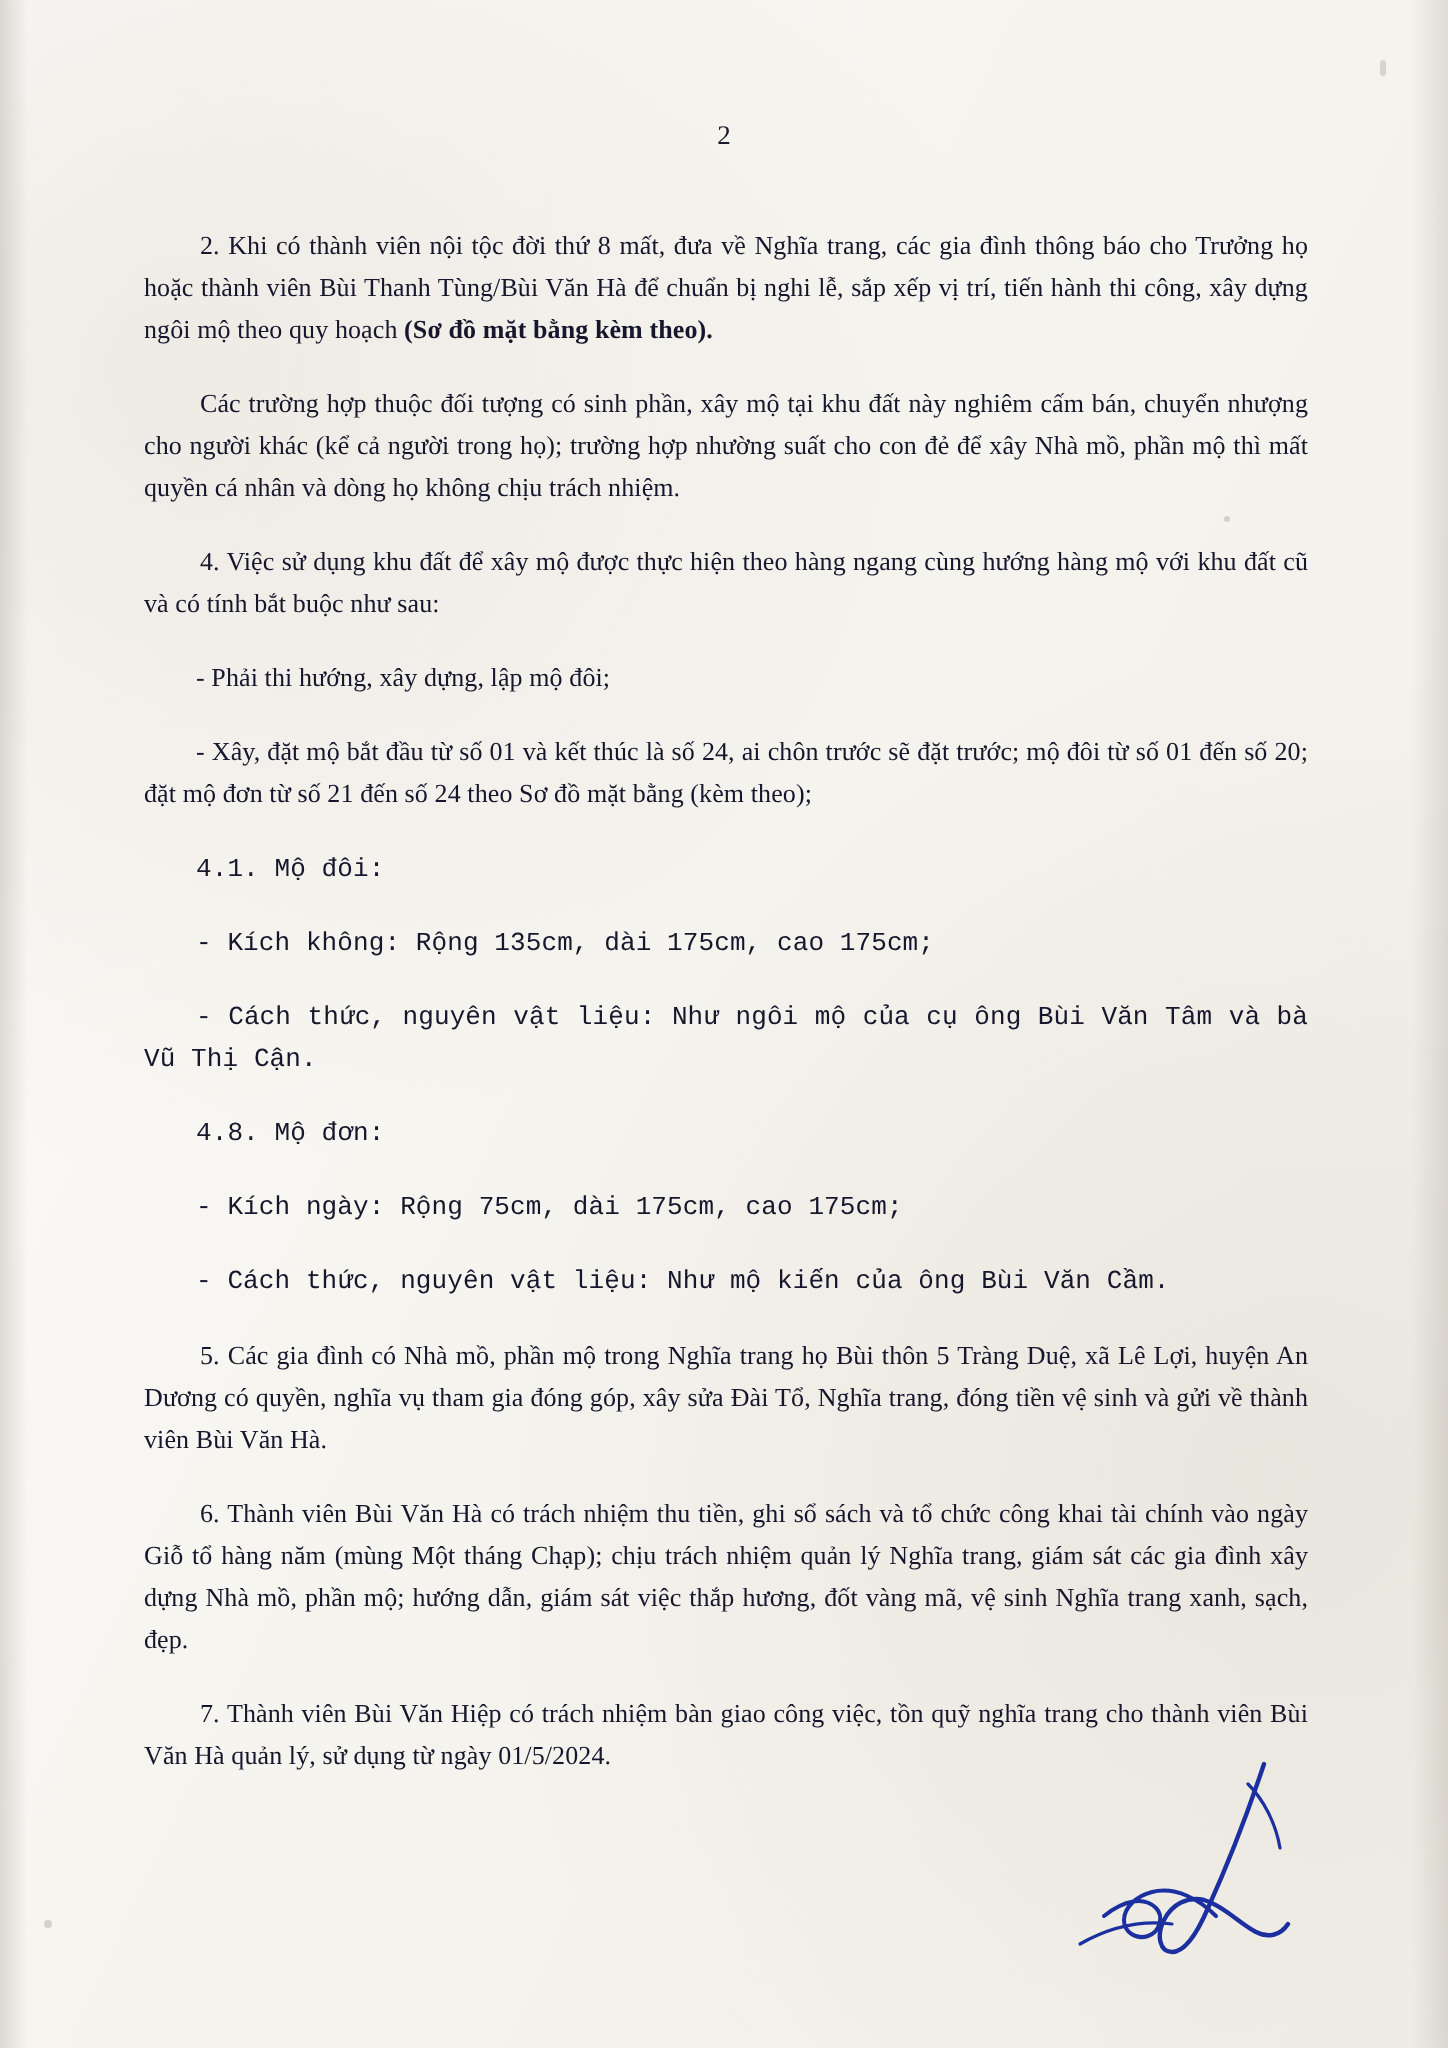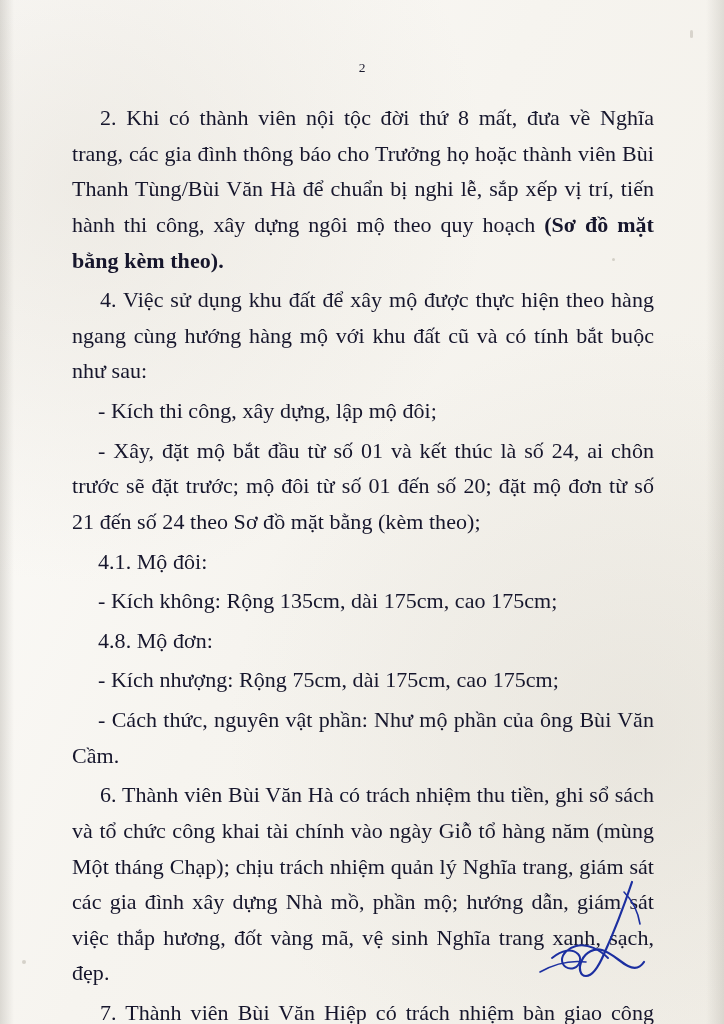--- a/index.html
+++ b/index.html
@@ -41,36 +41,37 @@
     font-size: 13.5px;
     color: #1a1a2e;
   }
   .content {
     position: absolute;
     left: 72px;
     top: 96px;
     width: 582px;
   }
   p {
-    margin: 4px 0 2px 0;
-    font-size: 22px;
+    margin: 16px 0 2px 0;
+    font-size: 13px;
     line-height: 1.62;
     color: #16162c;
     text-align: justify;
     text-justify: inter-word;
     letter-spacing: 0.05px;
   }
   p.indent {
     text-indent: 28px;
   }
   p.dash {
     text-indent: 26px;
   }
   p.plain {
     text-indent: 26px;
+    font-family: Liberation Mono, monospace;
   }
   b {
     font-weight: bold;
   }
   .sig {
     position: absolute;
     right: 46px;
     bottom: 28px;
     width: 150px;
     height: 120px;
@@ -113,41 +114,44 @@
     <div class="speck" style="left:22px;top:960px;width:4px;height:4px;"></div>
     <div class="speck" style="left:690px;top:30px;width:3px;height:8px;background:rgba(150,143,128,0.30);border-radius:2px;"></div>
     <div class="speck" style="left:612px;top:258px;width:3px;height:3px;"></div>
 
     <div class="page-number">2</div>
 
     <div class="content">
 
       <p class="indent"><span>2. Khi có thành viên nội tộc đời thứ 8 mất, đưa về Nghĩa trang, các gia đình thông báo cho Trưởng họ hoặc thành viên Bùi Thanh Tùng/Bùi Văn Hà để chuẩn bị nghi lễ, sắp xếp vị trí, tiến hành thi công, xây dựng ngôi mộ theo quy hoạch </span><b>(Sơ đồ mặt bằng kèm theo)</b><b>.</b></p>
 
+      <p class="indent">Các trường hợp thuộc đối tượng có sinh phần, xây mộ tại khu đất này nghiêm cấm bán, chuyển nhượng cho người khác (kể cả người trong họ); trường hợp nhường suất cho con đẻ để xây Nhà mồ, phần mộ thì mất quyền cá nhân và dòng họ không chịu trách nhiệm.</p>
 
       <p class="indent">4. Việc sử dụng khu đất để xây mộ được thực hiện theo hàng ngang cùng hướng hàng mộ với khu đất cũ và có tính bắt buộc như sau:</p>
 
-      <p class="dash">- Kích thi công, xây dựng, lập mộ đôi;</p>
+      <p class="dash">- Phải thi hướng, xây dựng, lập mộ đôi;</p>
 
 
       <p class="dash">- Xây, đặt mộ bắt đầu từ số 01 và kết thúc là số 24, ai chôn trước sẽ đặt trước; mộ đôi từ số 01 đến số 20; đặt mộ đơn từ số 21 đến số 24 theo Sơ đồ mặt bằng (kèm theo);</p>
 
 
 
       <p class="plain">4.1. Mộ đôi:</p>
 
       <p class="plain">- Kích không: Rộng 135cm, dài 175cm, cao 175cm;</p>
 
+      <p class="plain">- Cách thức, nguyên vật liệu: Như ngôi mộ của cụ ông Bùi Văn Tâm và bà Vũ Thị Cận.</p>
 
       <p class="plain">4.8. Mộ đơn:</p>
 
-      <p class="plain">- Kích nhượng: Rộng 75cm, dài 175cm, cao 175cm;</p>
+      <p class="plain">- Kích ngày: Rộng 75cm, dài 175cm, cao 175cm;</p>
 
-      <p class="plain">- Cách thức, nguyên vật phần: Như mộ phần của ông Bùi Văn Cầm.</p>
+      <p class="plain">- Cách thức, nguyên vật liệu: Như mộ kiến của ông Bùi Văn Cầm.</p>
 
+      <p class="indent">5. Các gia đình có Nhà mồ, phần mộ trong Nghĩa trang họ Bùi thôn 5 Tràng Duệ, xã Lê Lợi, huyện An Dương có quyền, nghĩa vụ tham gia đóng góp, xây sửa Đài Tổ, Nghĩa trang, đóng tiền vệ sinh và gửi về thành viên Bùi Văn Hà.</p>
 
       <p class="indent">6. Thành viên Bùi Văn Hà có trách nhiệm thu tiền, ghi sổ sách và tổ chức công khai tài chính vào ngày Giỗ tổ hàng năm (mùng Một tháng Chạp); chịu trách nhiệm quản lý Nghĩa trang, giám sát các gia đình xây dựng Nhà mồ, phần mộ; hướng dẫn, giám sát việc thắp hương, đốt vàng mã, vệ sinh Nghĩa trang xanh, sạch, đẹp.</p>
 
       <p class="indent">7. Thành viên Bùi Văn Hiệp có trách nhiệm bàn giao công việc, tồn quỹ nghĩa trang cho thành viên Bùi Văn Hà quản lý, sử dụng từ ngày 01/5/2024.</p>
 
     </div>
 
     <div class="sig">
       <svg width="150" height="120" viewBox="0 0 150 120" fill="none" xmlns="http://www.w3.org/2000/svg">
         <path d="M104 6 C96 30, 86 56, 76 78 C70 92, 64 100, 58 100 C52 100, 50 92, 54 84 C58 76, 66 72, 74 74 C84 77, 92 86, 100 90 C106 93, 112 92, 116 86" stroke="#1c2fa0" stroke-width="2.2" stroke-linecap="round" fill="none"></path>

